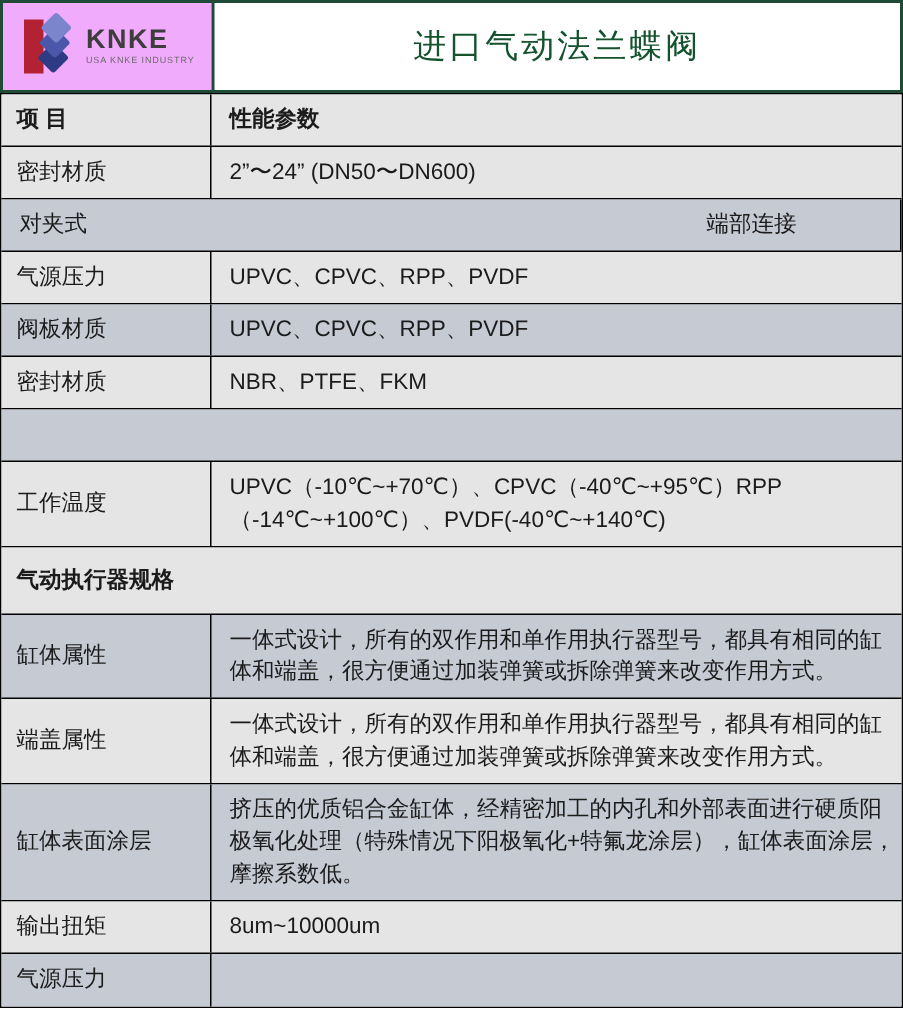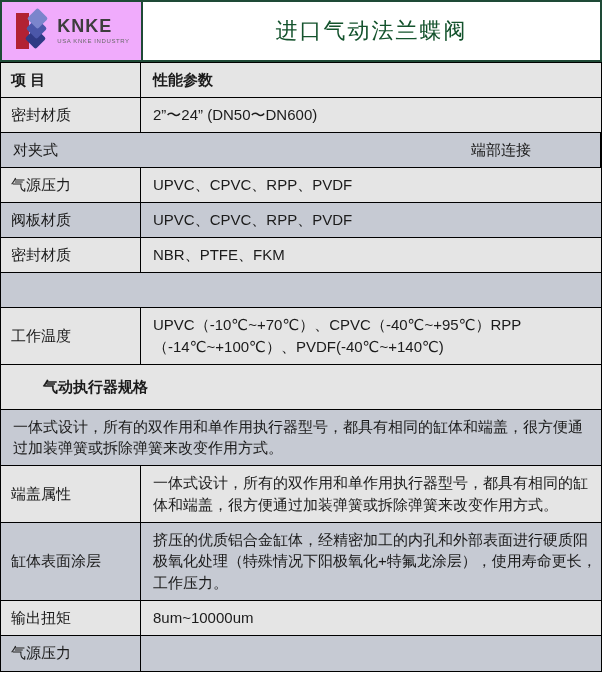--- a/index.html
+++ b/index.html
@@ -78,21 +78,21 @@
     width:140px;
     border-right:1px solid #000;
     padding-left:10px;
   }
   .cell.value{
     flex:1;
     padding-left:12px;
     padding-right:4px;
   }
   .row.head .cell{font-weight:bold;}
-  .row.section{min-height:45px;padding-left:32px;}
+  .row.section{min-height:45px;}
   .row.section .cell{font-weight:bold;width:100%;padding-left:10px;}
 </style>
 </head>
 <body>
 
 <div class="sheet">
 
   <div class="hdr">
     <div class="hdr-logo">
       <div class="logo">
@@ -141,29 +141,30 @@
       <div class="row shaded">
       </div>
       <div class="row">
         <div class="cell label">工作温度</div>
         <div class="cell value">UPVC（-10℃~+70℃）、CPVC（-40℃~+95℃）RPP（-14℃~+100℃）、PVDF(-40℃~+140℃)</div>
       </div>
       <div class="row section">
         <div class="cell">气动执行器规格</div>
       </div>
       <div class="row shaded">
+        <div class="cell label">缸体属性</div>
         <div class="cell value">一体式设计，所有的双作用和单作用执行器型号，都具有相同的缸体和端盖，很方便通过加装弹簧或拆除弹簧来改变作用方式。</div>
       </div>
       <div class="row">
         <div class="cell label">端盖属性</div>
         <div class="cell value">一体式设计，所有的双作用和单作用执行器型号，都具有相同的缸体和端盖，很方便通过加装弹簧或拆除弹簧来改变作用方式。</div>
       </div>
       <div class="row shaded">
         <div class="cell label">缸体表面涂层</div>
-        <div class="cell value">挤压的优质铝合金缸体，经精密加工的内孔和外部表面进行硬质阳极氧化处理（特殊情况下阳极氧化+特氟龙涂层），使用寿命更长，工作压力。</div>
+        <div class="cell value">挤压的优质铝合金缸体，经精密加工的内孔和外部表面进行硬质阳极氧化处理（特殊情况下阳极氧化+特氟龙涂层），缸体表面涂层，摩擦系数低。</div>
       </div>
       <div class="row">
         <div class="cell label">输出扭矩</div>
         <div class="cell value">8um~10000um</div>
       </div>
       <div class="row shaded">
         <div class="cell label">气源压力</div>
       </div>
     </div>
 

